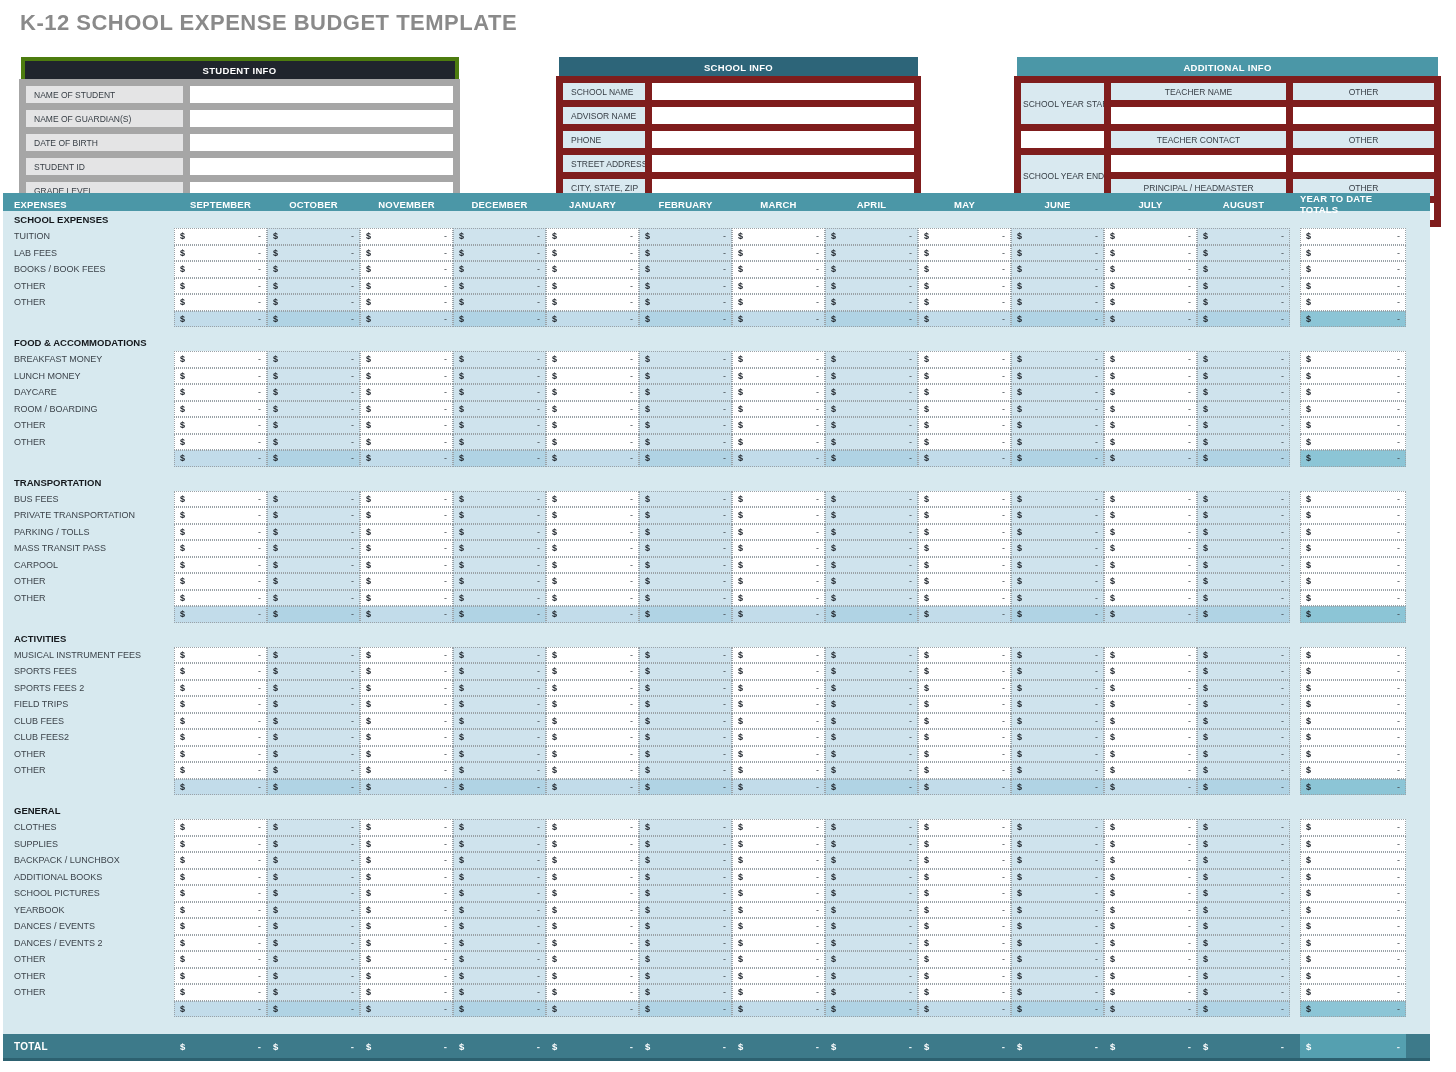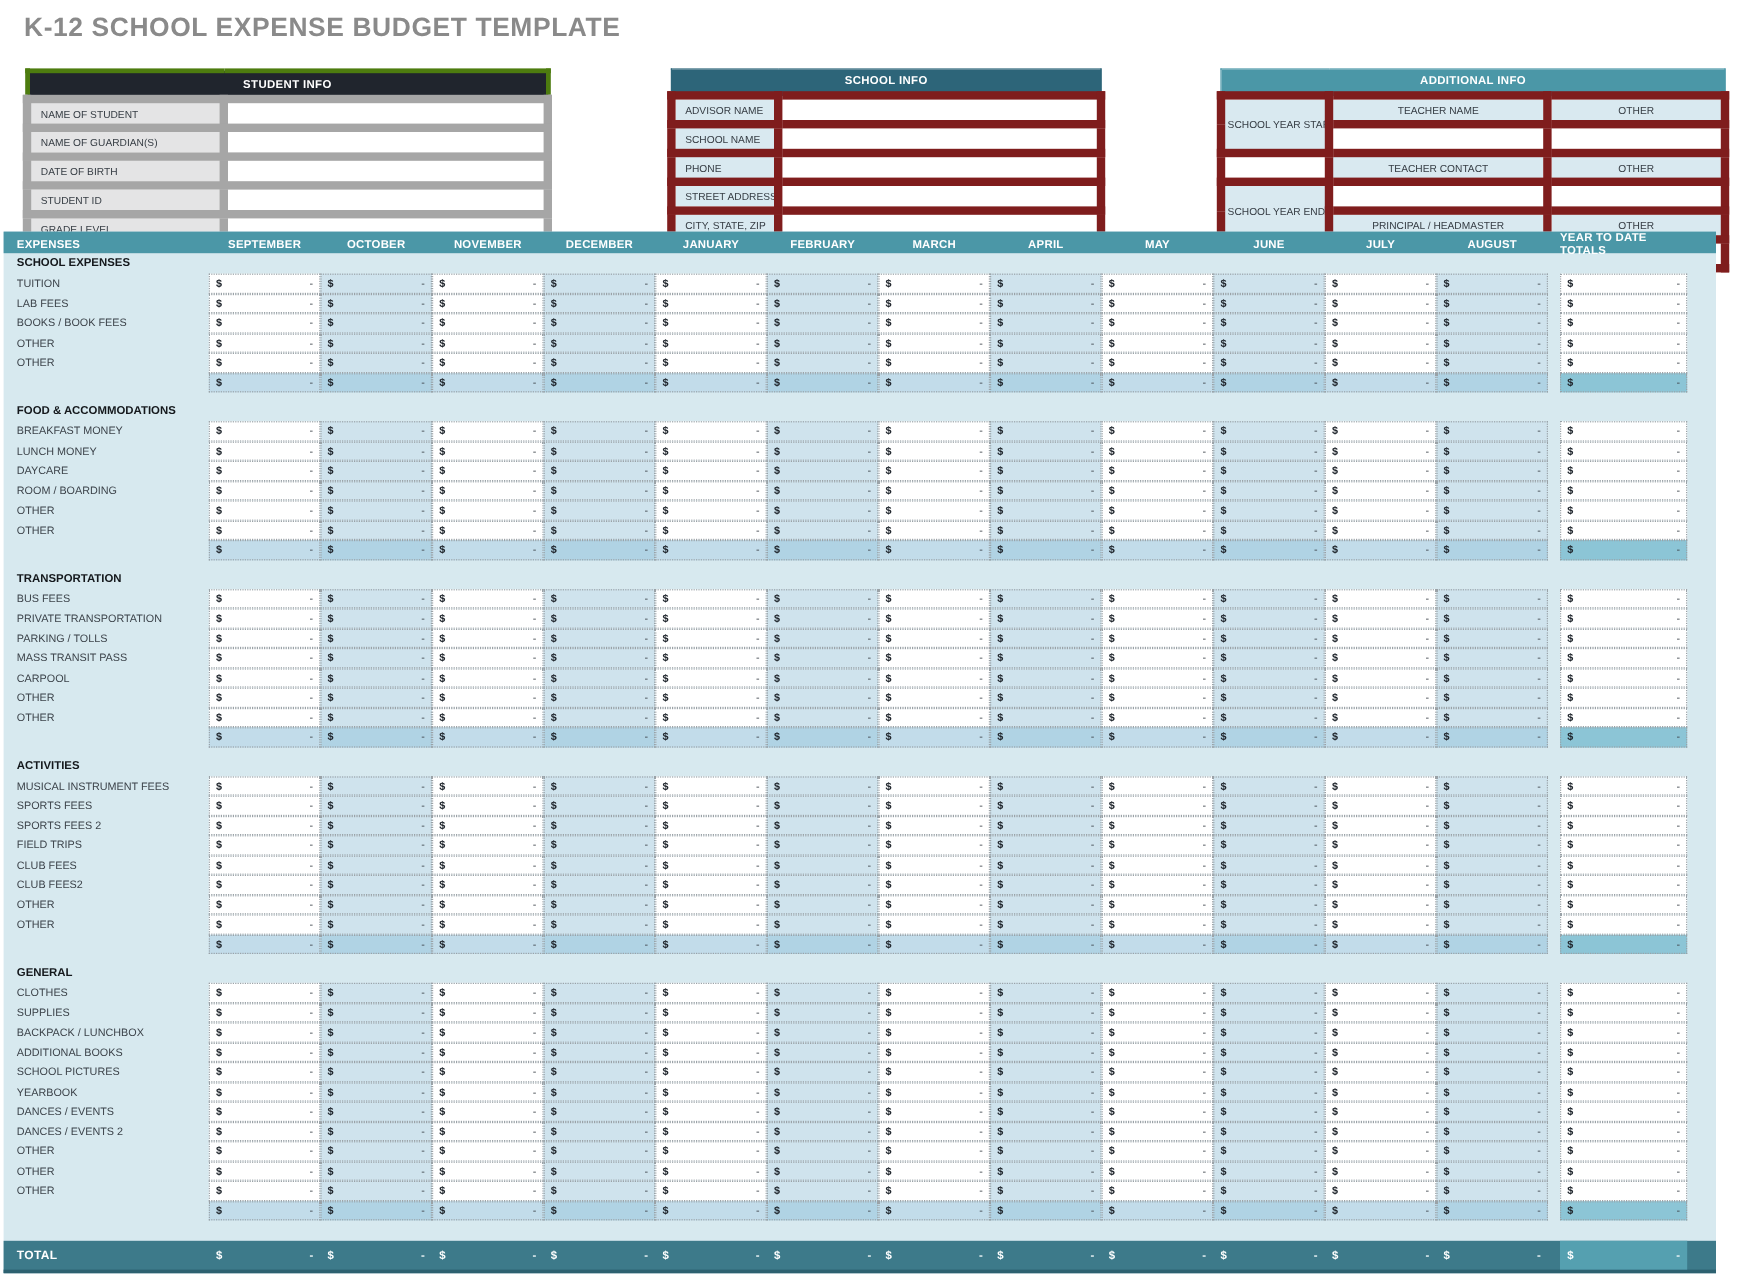--- a/index.html
+++ b/index.html
@@ -106,25 +106,25 @@
         <col style="width:89px">
         <col>
       </colgroup>
     <tbody>
         <tr>
           <th colspan="2">SCHOOL INFO</th>
         </tr>
     </tbody>
       <tbody id="school-rows">
         <tr>
-          <td class="lblb">ADVISOR NAME</td>
+          <td class="lblb">SCHOOL NAME</td>
           <td class="inputc"></td>
         </tr>
         <tr>
-          <td class="lblb">SCHOOL NAME</td>
+          <td class="lblb">ADVISOR NAME</td>
           <td class="inputc"></td>
         </tr>
         <tr>
           <td class="lblb">PHONE</td>
           <td class="inputc"></td>
         </tr>
         <tr>
           <td class="lblb">STREET ADDRESS</td>
           <td class="inputc"></td>
         </tr>

